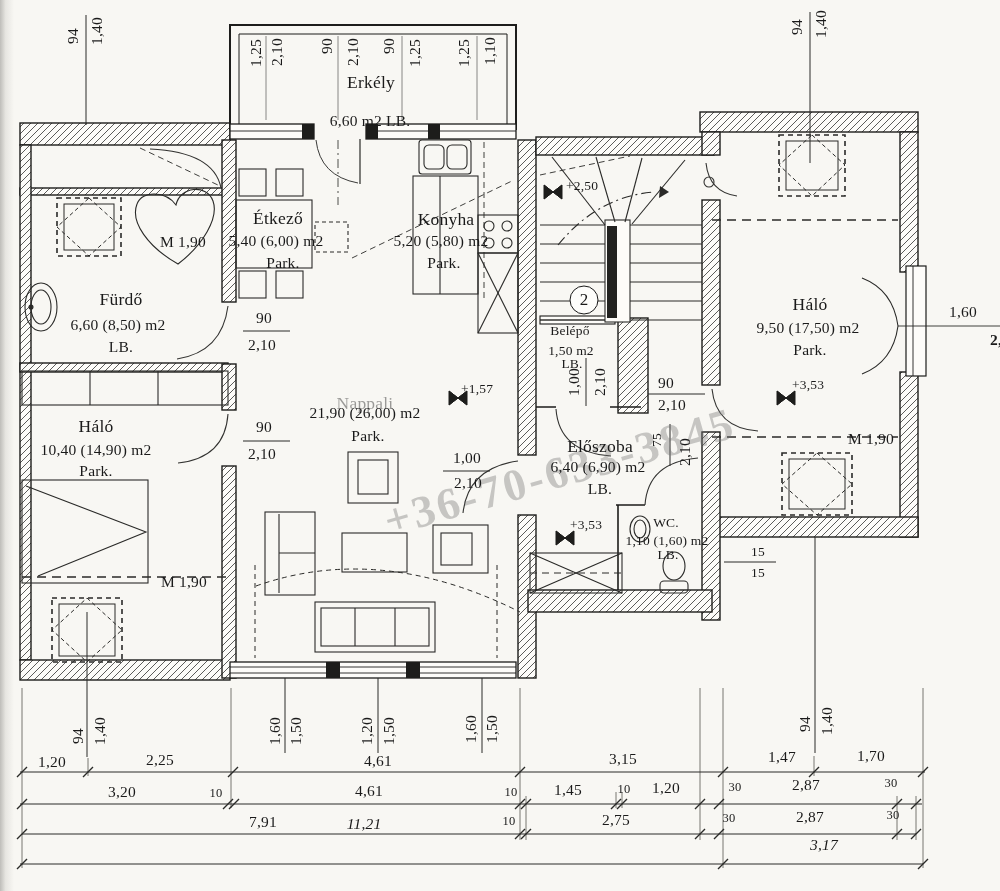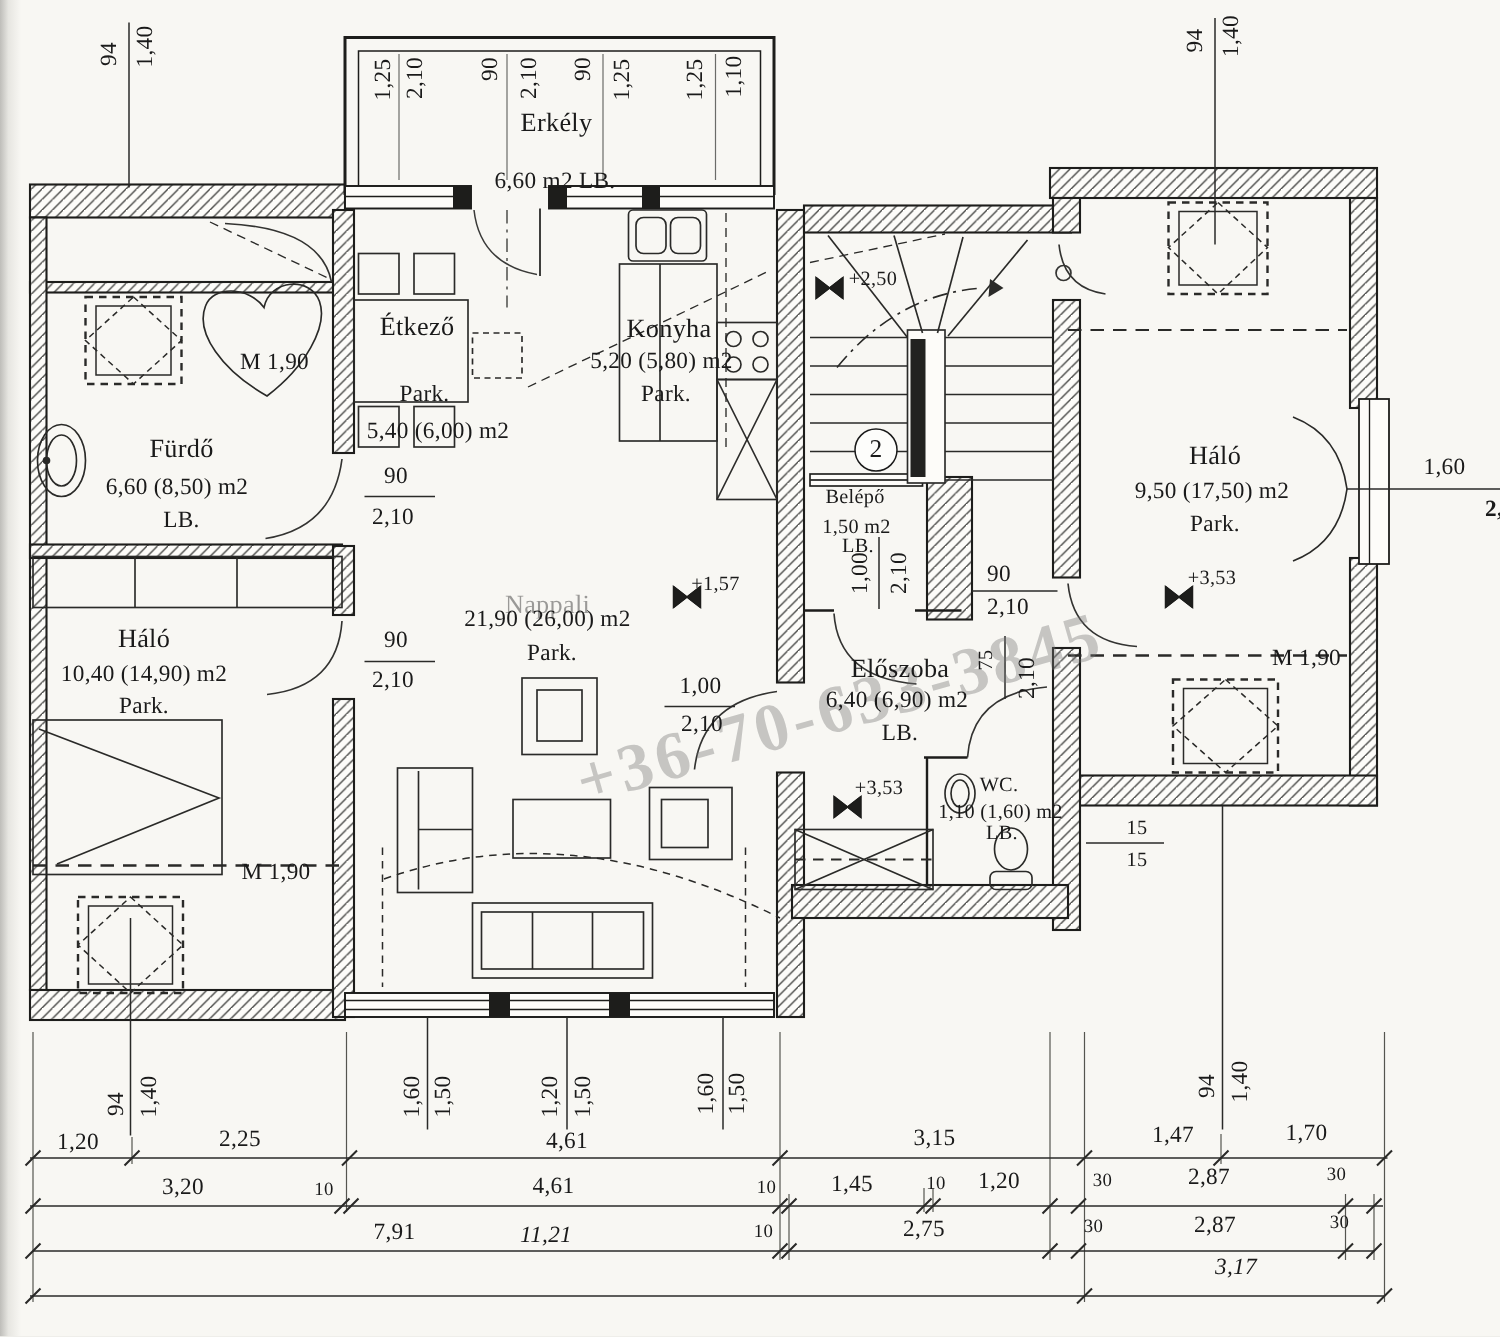--- a/index.html
+++ b/index.html
@@ -340,21 +340,21 @@
       <span class="t" style="left: 353px; top: 52px; transform: translate(-50%, -50%) rotate(-90deg);">2,10</span>
       <span class="t" style="left: 389px; top: 46px; transform: translate(-50%, -50%) rotate(-90deg);">90</span>
       <span class="t" style="left: 415px; top: 53px; transform: translate(-50%, -50%) rotate(-90deg);">1,25</span>
       <span class="t" style="left: 464px; top: 53px; transform: translate(-50%, -50%) rotate(-90deg);">1,25</span>
       <span class="t" style="left: 490px; top: 51px; transform: translate(-50%, -50%) rotate(-90deg);">1,10</span>
       <span class="t" style="left: 797px; top: 27px; transform: translate(-50%, -50%) rotate(-90deg);">94</span>
       <span class="t" style="left: 821px; top: 24px; transform: translate(-50%, -50%) rotate(-90deg);">1,40</span>
       <span class="t lg" style="left: 371px; top: 82px; transform: translate(-50%, -50%);">Erkély</span>
       <span class="t" style="left: 370px; top: 121px; transform: translate(-50%, -50%);">6,60 m2 LB.</span>
       <span class="t lg" style="left: 278px; top: 218px; transform: translate(-50%, -50%);">Étkező</span>
-      <span class="t" style="left: 292px; top: 241px; transform: translate(-50%, -50%); margin-top: 47px;">5,40 (6,00) m2</span>
+      <span class="t" style="left: 276px; top: 241px; transform: translate(-50%, -50%);">5,40 (6,00) m2</span>
       <span class="t" style="left: 283px; top: 263px; transform: translate(-50%, -50%);">Park.</span>
       <span class="t lg" style="left: 446px; top: 219px; transform: translate(-50%, -50%);">Konyha</span>
       <span class="t" style="left: 441px; top: 241px; transform: translate(-50%, -50%);">5,20 (5,80) m2</span>
       <span class="t" style="left: 444px; top: 263px; transform: translate(-50%, -50%);">Park.</span>
       <span class="t lg" style="left: 121px; top: 299px; transform: translate(-50%, -50%);">Fürdő</span>
       <span class="t" style="left: 118px; top: 325px; transform: translate(-50%, -50%);">6,60 (8,50) m2</span>
       <span class="t" style="left: 121px; top: 347px; transform: translate(-50%, -50%);">LB.</span>
       <span class="t lg" style="left: 96px; top: 426px; transform: translate(-50%, -50%);">Háló</span>
       <span class="t" style="left: 96px; top: 450px; transform: translate(-50%, -50%);">10,40 (14,90) m2</span>
       <span class="t" style="left: 96px; top: 471px; transform: translate(-50%, -50%);">Park.</span>

